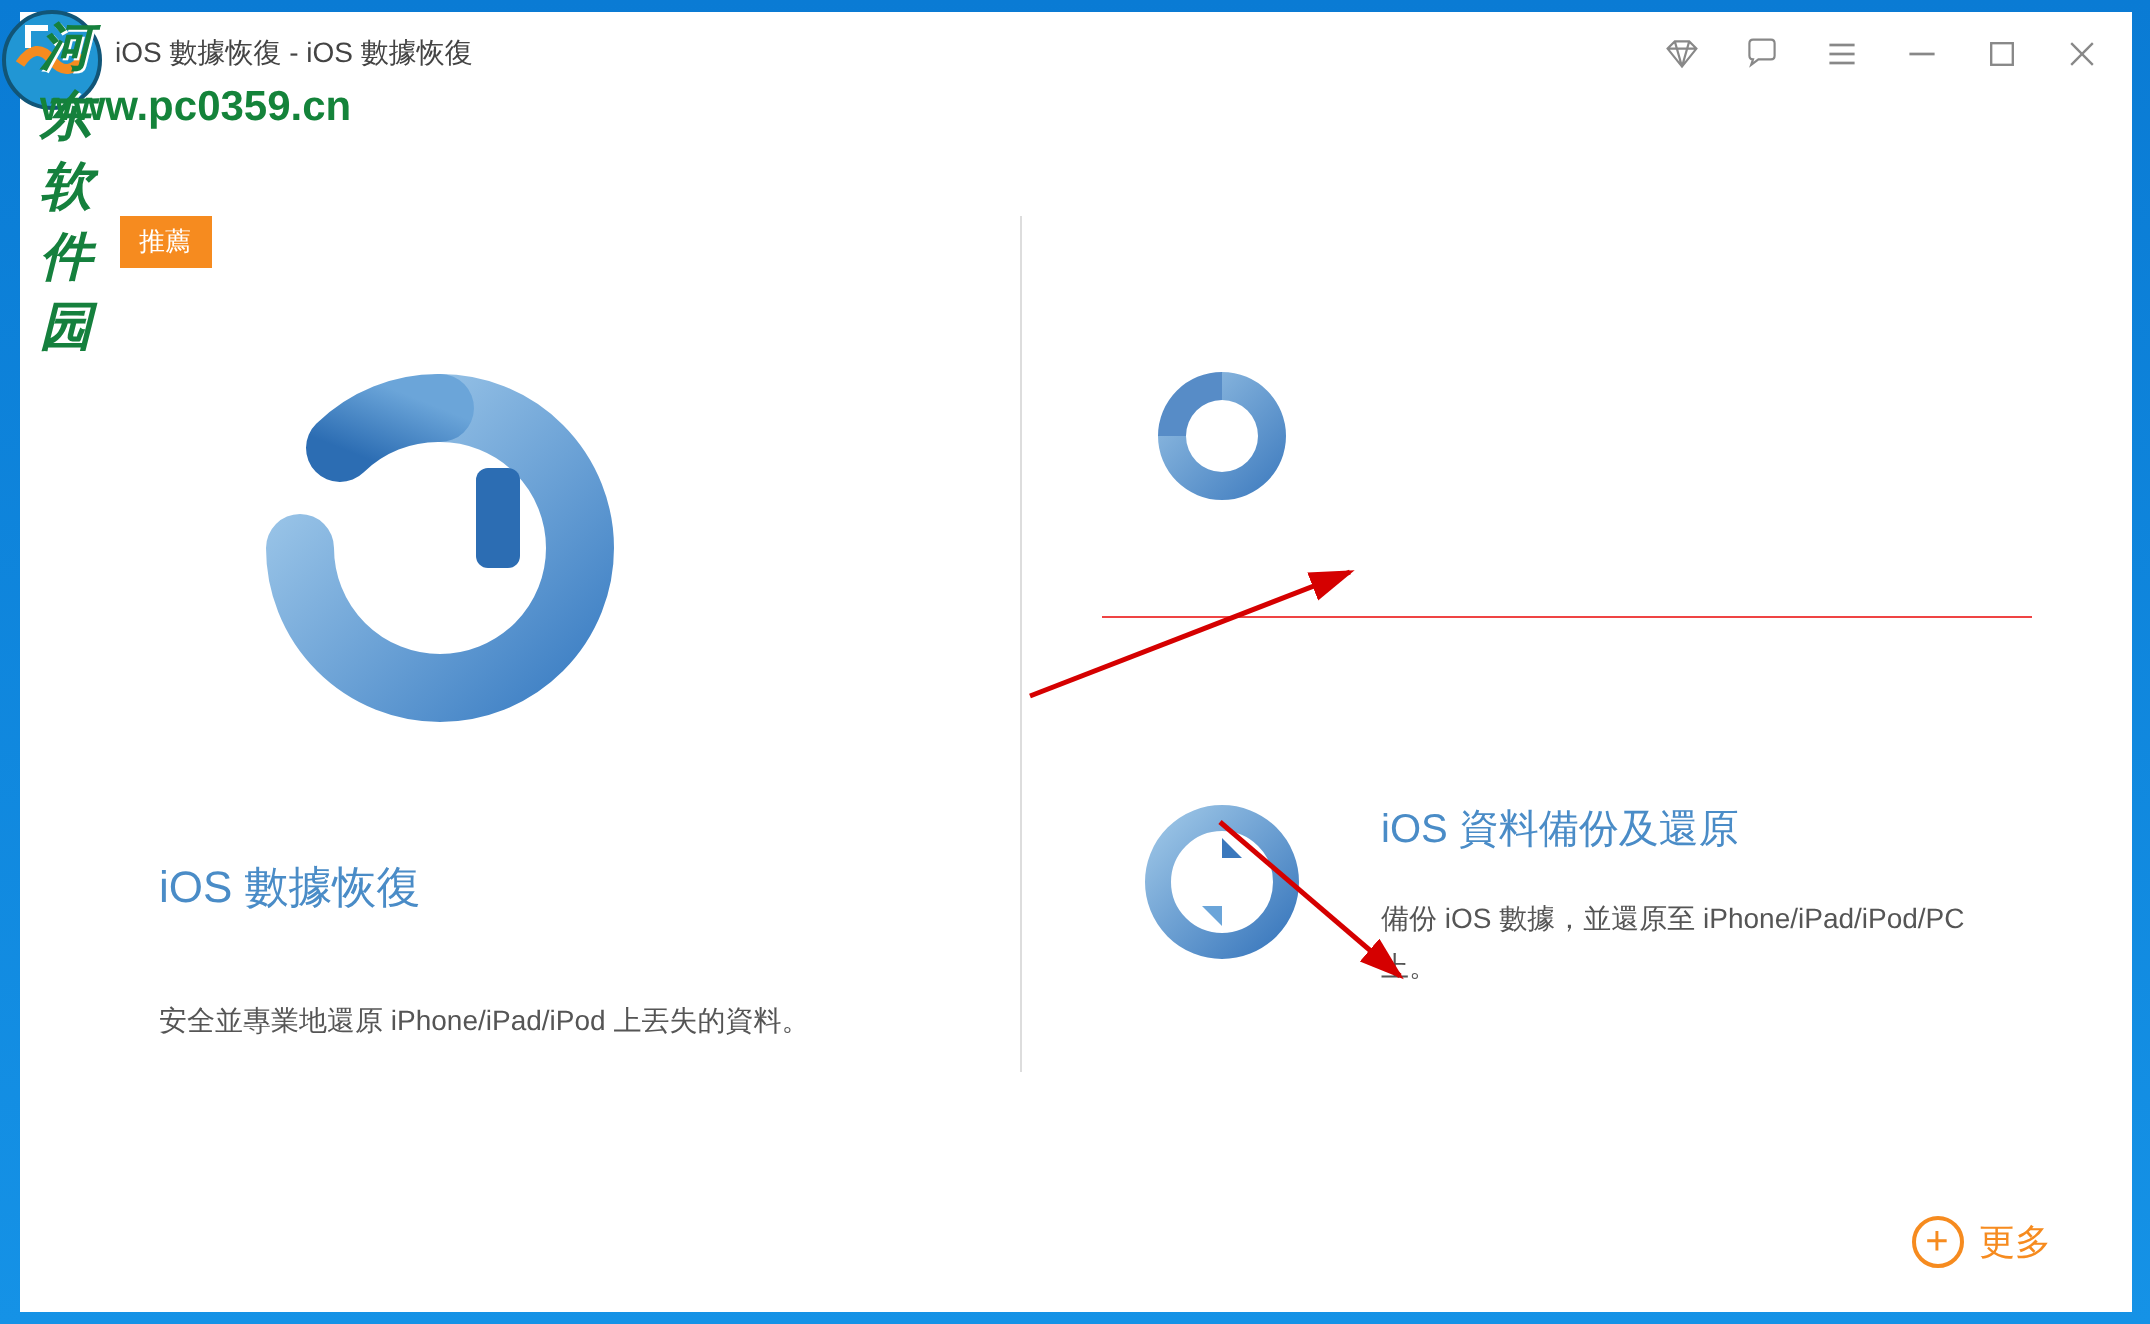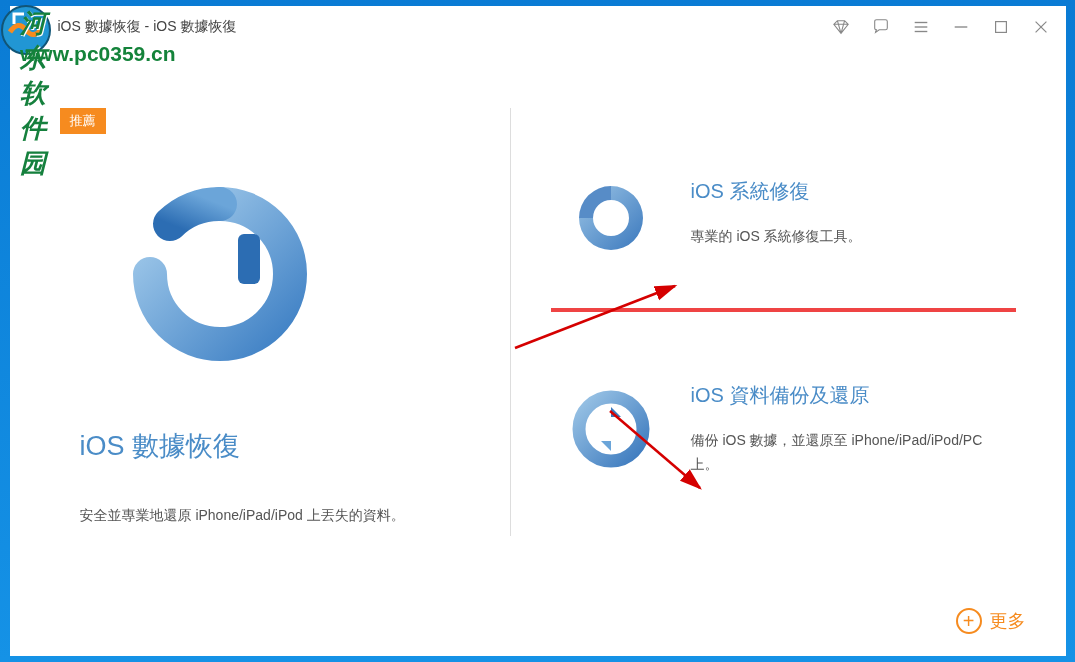--- a/index.html
+++ b/index.html
@@ -104,21 +104,21 @@
       color: #fff;
       font-size: 13px;
       padding: 4px 10px;
       margin-bottom: 20px;
     }
     .left-logo {
       margin: 20px 0 50px 60px;
     }
     .left-text { padding-left: 20px; }
     .feature-title {
-      font-size: 27px;
+      font-size: 22px;
       color: #4a8cc7;
       margin-bottom: 12px;
       font-weight: normal;
     }
     .feature-desc {
       font-size: 14px;
       color: #555;
       line-height: 1.6;
       margin-top: 40px;
     }
@@ -130,24 +130,23 @@
     .right-panel {
       flex: 1;
       padding-top: 60px;
     }
     .right-item {
       display: flex;
       align-items: flex-start;
       padding: 30px 20px;
     }
     .right-item + .right-item {
-      border-top: 4px solid #ef4444;
+      border-top: 1px solid #ef4444;
       margin-top: 20px;
-      padding-top: 70px;
-      align-items: center;
+      padding-top: 92px;
     }
     .right-icon {
       width: 80px;
       height: 80px;
       flex-shrink: 0;
       margin-right: 40px;
     }
     .right-text { flex: 1; }
     .right-title {
       font-size: 20px;
@@ -285,24 +284,20 @@
             <defs>
               <linearGradient id="rg1" x1="0%" y1="0%" x2="100%" y2="100%">
                 <stop offset="0%" stop-color="#9cc5e6"></stop>
                 <stop offset="100%" stop-color="#3a78bd"></stop>
               </linearGradient>
             </defs>
             <path d="M40 8 A32 32 0 1 1 8 40 L22 40 A18 18 0 1 0 40 22 Z" fill="url(#rg1)"></path>
             <path d="M8 40 A32 32 0 0 1 40 8 L40 22 A18 18 0 0 0 22 40 Z" fill="#3a78bd" opacity="0.85"></path>
           </svg>
         </div>
-        <div class="right-text">
-          <h3 class="right-title">iOS 系統修復</h3>
-          <p class="right-desc">專業的 iOS 系統修復工具。</p>
-        </div>
       </div>
 
       <div class="right-item">
         <div class="right-icon">
           <svg viewBox="0 0 80 80">
             <defs>
               <linearGradient id="rg2" x1="0%" y1="0%" x2="100%" y2="100%">
                 <stop offset="0%" stop-color="#9cc5e6"></stop>
                 <stop offset="100%" stop-color="#3a78bd"></stop>
               </linearGradient>

